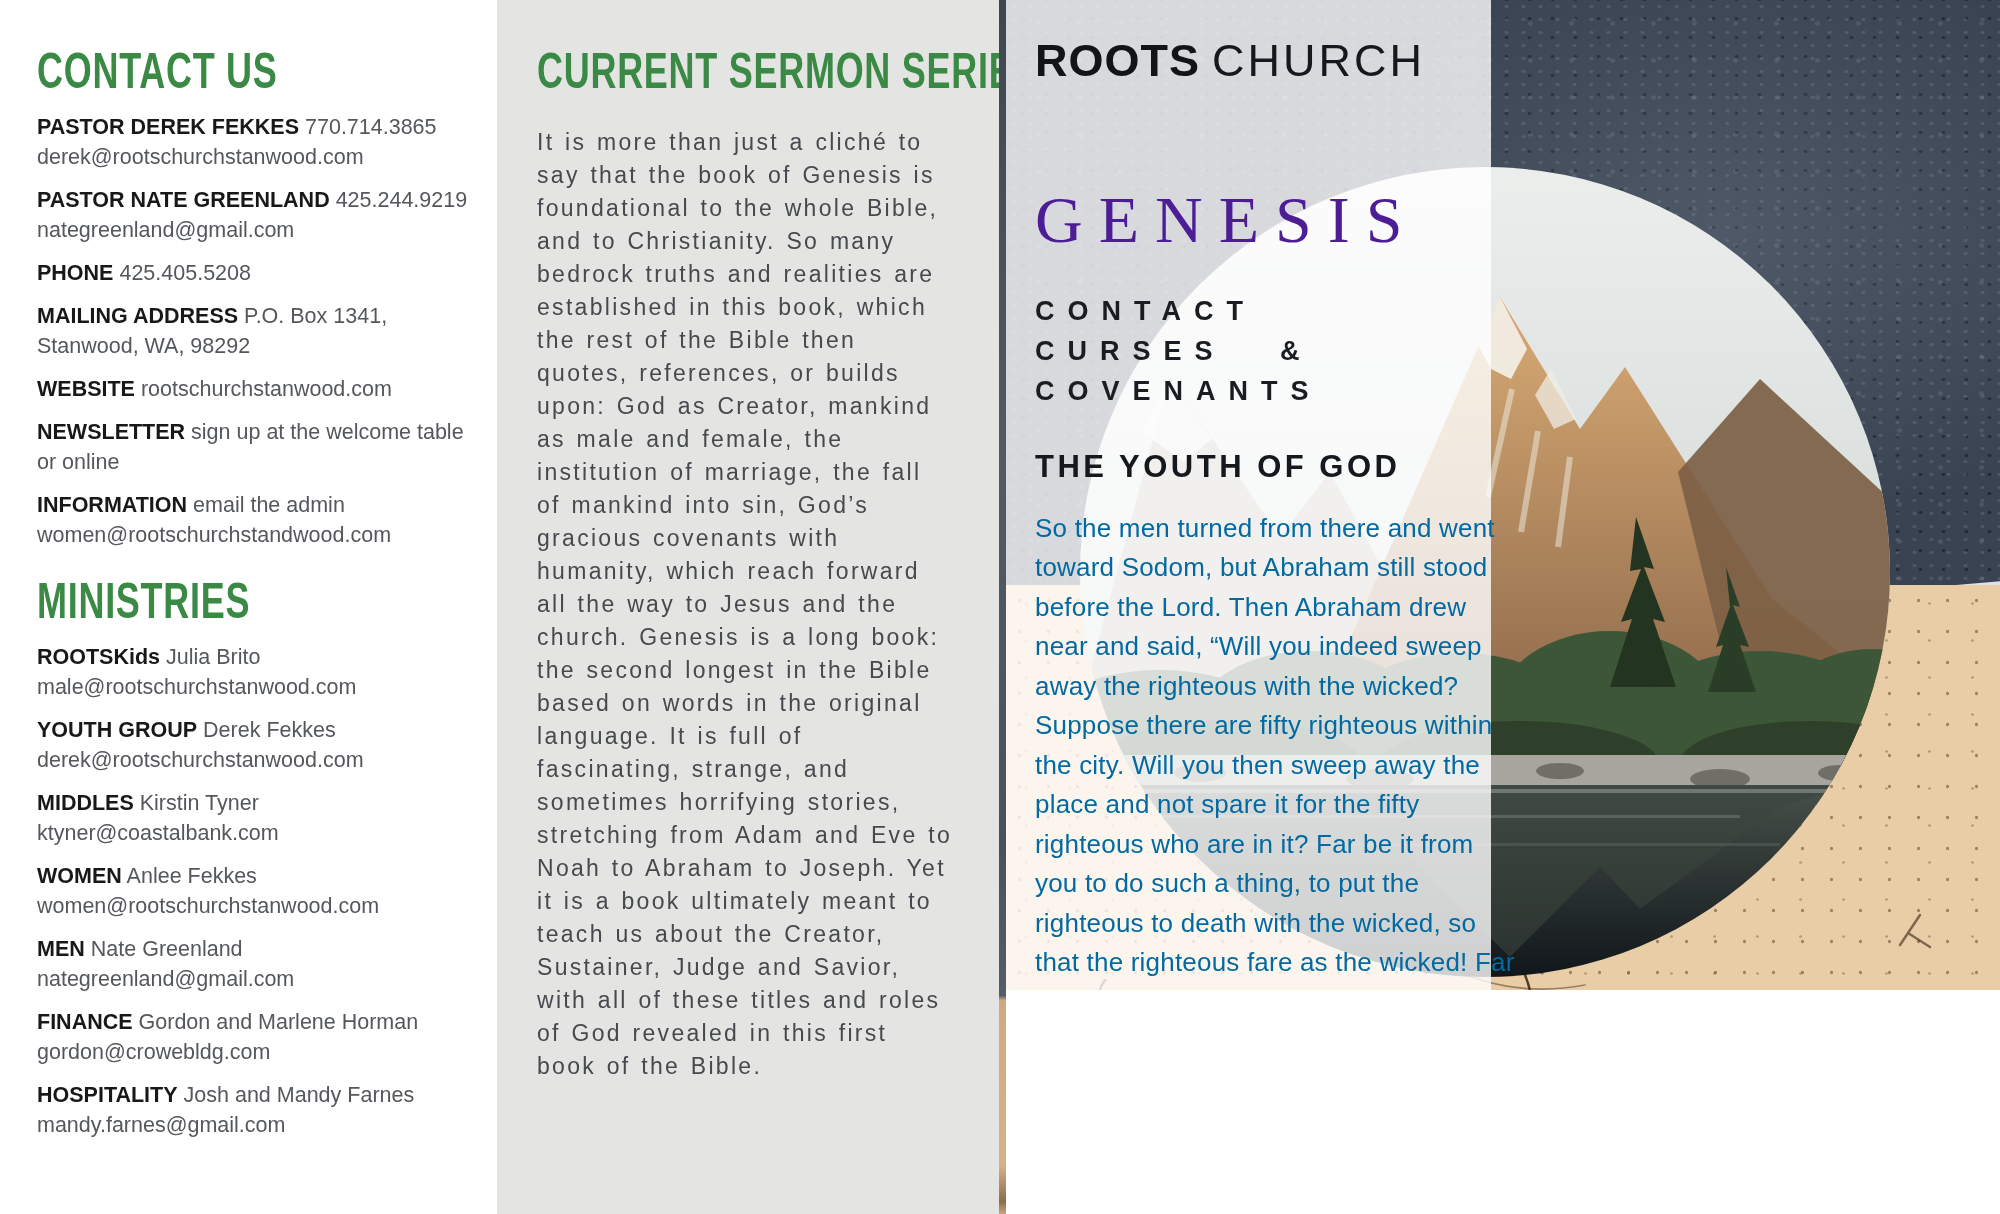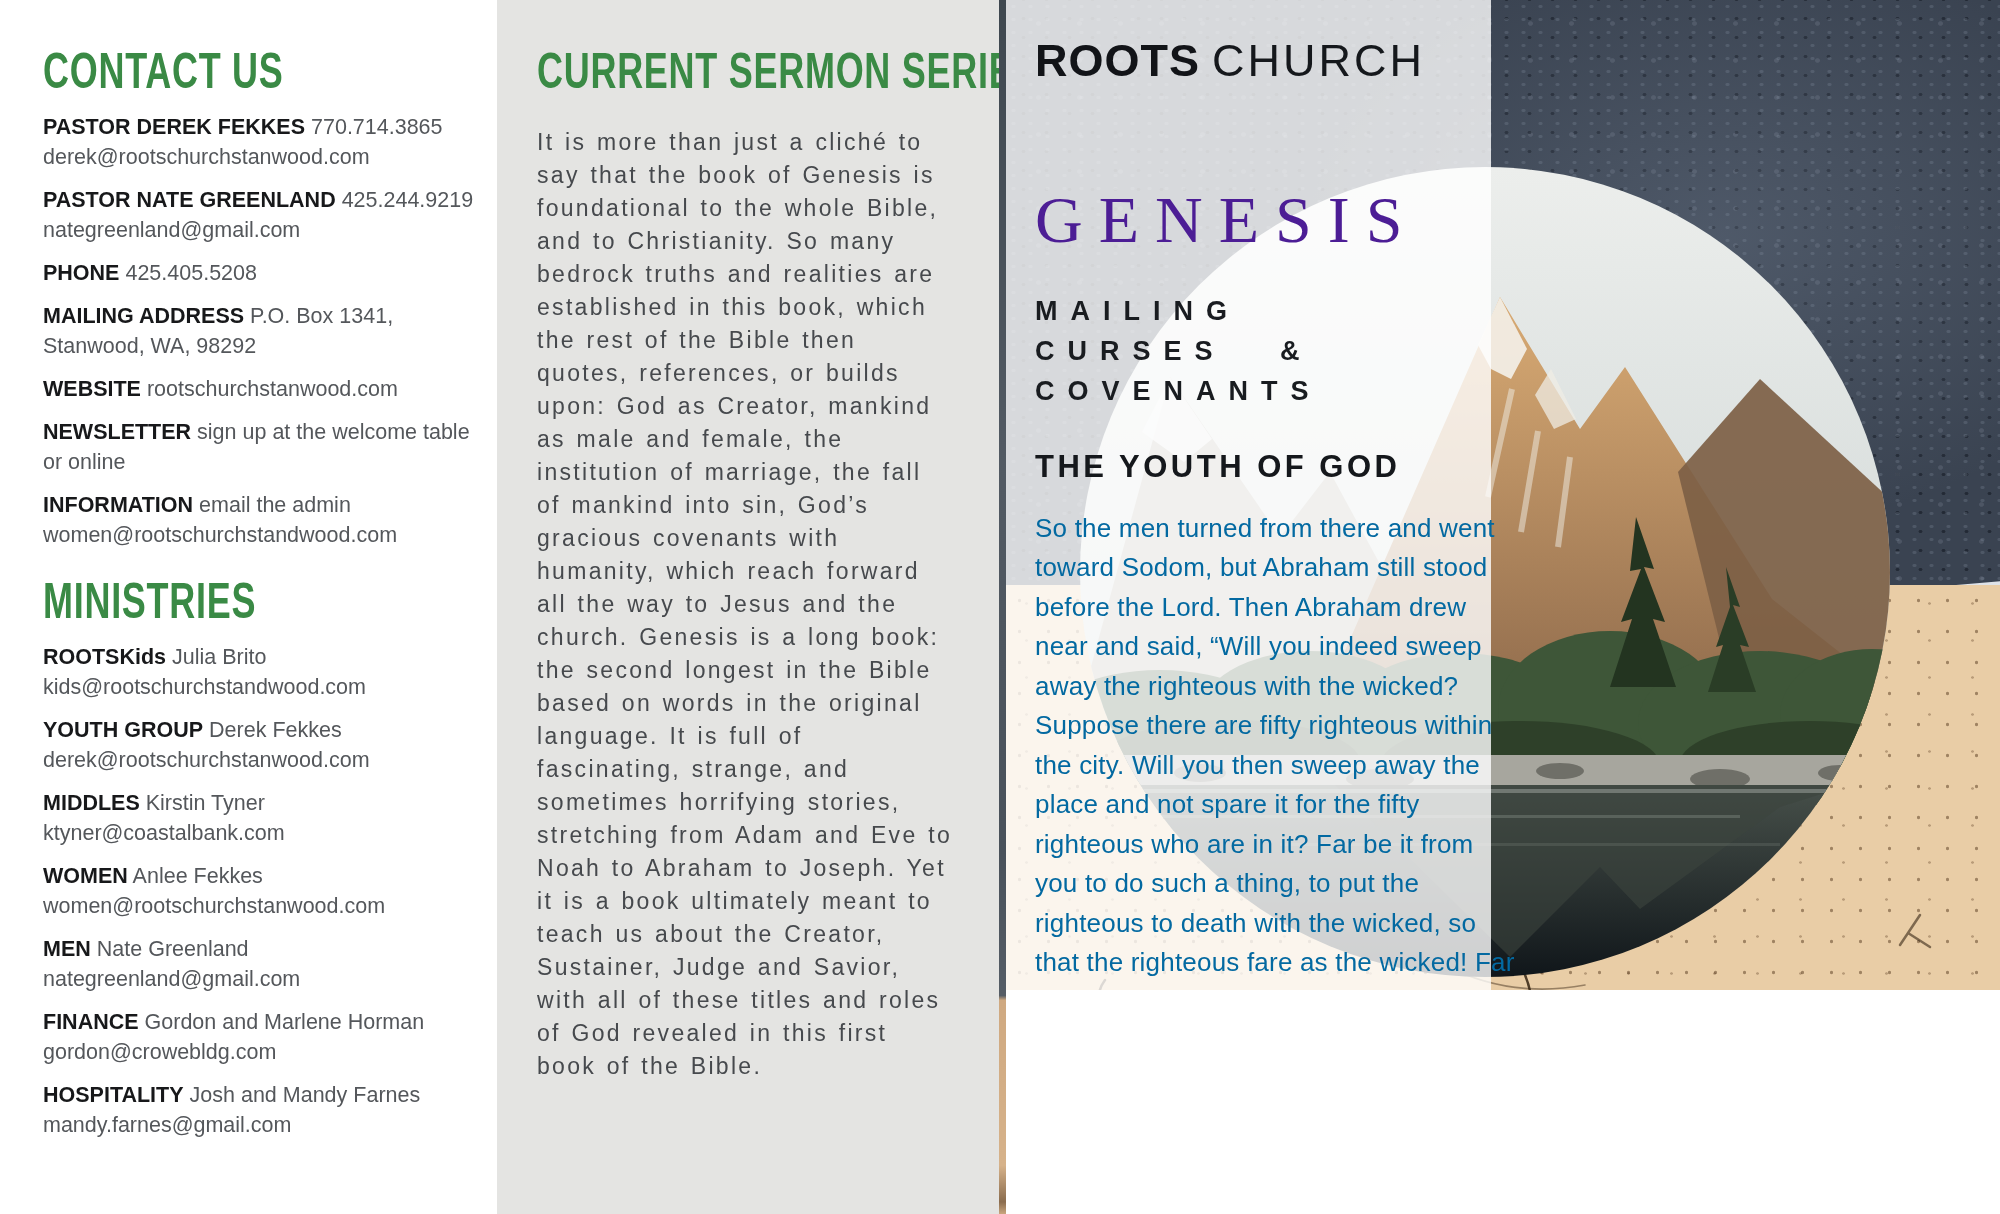--- a/index.html
+++ b/index.html
@@ -5,21 +5,21 @@
   html,body{margin:0;padding:0;background:#ffffff;}
   .page{position:relative;width:2000px;height:1214px;overflow:hidden;
         font-family:"Liberation Sans","DejaVu Sans",sans-serif;background:#ffffff;}
 
   
   .sec-h{margin:0;font-size:50px;line-height:1;color:#3a8a45;font-weight:700;}
   .cond{display:inline-block;transform:scaleX(0.72);transform-origin:0 100%;
         white-space:nowrap;letter-spacing:1px;}
 
   
-  .panel-left{position:absolute;left:16px;top:0;width:497px;height:1214px;background:#ffffff;
+  .panel-left{position:absolute;left:10px;top:0;width:497px;height:1214px;background:#ffffff;
               box-sizing:border-box;padding:46px 28px 0 27px;}
   .info-list{margin-top:16px;}
   .info-item{margin-bottom:13px;}
   .info-item p{margin:0;font-size:21.5px;line-height:30px;color:#54575b;}
   .info-item .lbl{color:#17181a;font-weight:700;}
   .panel-left .ministries-h{margin-top:26px;}
 
   
   .panel-mid{position:absolute;left:497px;top:0;width:503px;height:1214px;background:#e4e4e2;
              box-sizing:border-box;padding:46px 45px 0 40px;}
@@ -107,21 +107,21 @@
         <p><strong class="lbl">INFORMATION</strong> <span class="val">email the admin</span></p>
         <p>women@rootschurchstandwood.com</p>
       </div>
     </div>
 
     <h2 class="sec-h ministries-h"><span class="cond">MINISTRIES</span></h2>
 
     <div class="info-list">
       <div class="info-item">
         <p><strong class="lbl">ROOTSKids</strong> <span class="val">Julia Brito</span></p>
-        <p>kids@rootschurchstandwood.com</p>
+        <p>male@rootschurchstanwood.com</p>
       </div>
       <div class="info-item">
         <p><strong class="lbl">YOUTH GROUP</strong> <span class="val">Derek Fekkes</span></p>
         <p>derek@rootschurchstanwood.com</p>
       </div>
       <div class="info-item">
         <p><strong class="lbl">MIDDLES</strong> <span class="val">Kirstin Tyner</span></p>
         <p>ktyner@coastalbank.com</p>
       </div>
       <div class="info-item">
@@ -228,21 +228,21 @@
     </div>
 
     <div class="white-overlay"></div>
 
     <div class="rp-content">
       <div class="brand">
         <span class="brand-bold">ROOTS</span><span class="brand-light">CHURCH</span>
       </div>
       <h1 class="series-title">GENESIS</h1>
       <div class="series-sub">
-        <div>MAILING</div>
+        <div>CONTACT</div>
         <div class="amp-line">CURSES &amp;</div>
         <div>COVENANTS</div>
       </div>
       <h3 class="word-heading">THE YOUTH OF GOD</h3>
       <p class="scripture">So the men turned from there and went toward Sodom, but Abraham still stood before the Lord. Then Abraham drew near and said, “Will you indeed sweep away the righteous with the wicked? Suppose there are fifty righteous within the city. Will you then sweep away the place and not spare it for the fifty righteous who are in it? Far be it from you to do such a thing, to put the righteous to death with the wicked, so that the righteous fare as the wicked! Far be that from you! Shall not the Judge of all the earth do what is just?” (Gen. 18:22-25)</p>
     </div>
   </section>
 
   <div class="fold-divider"></div>
 

